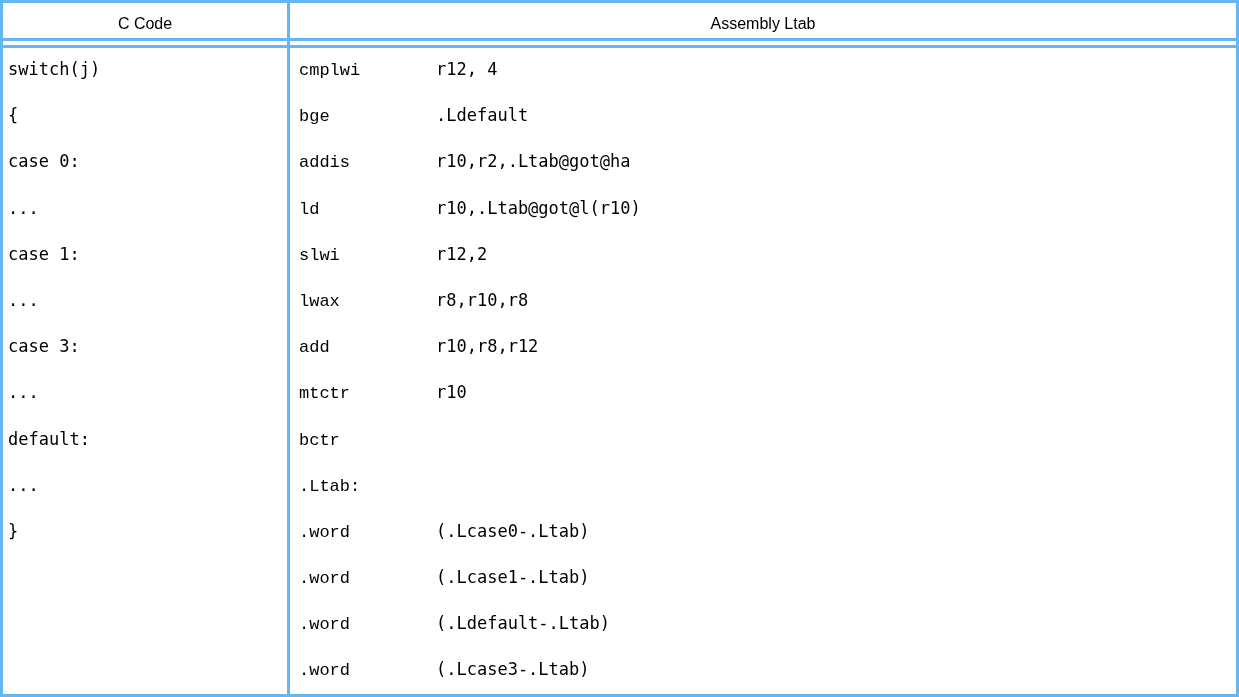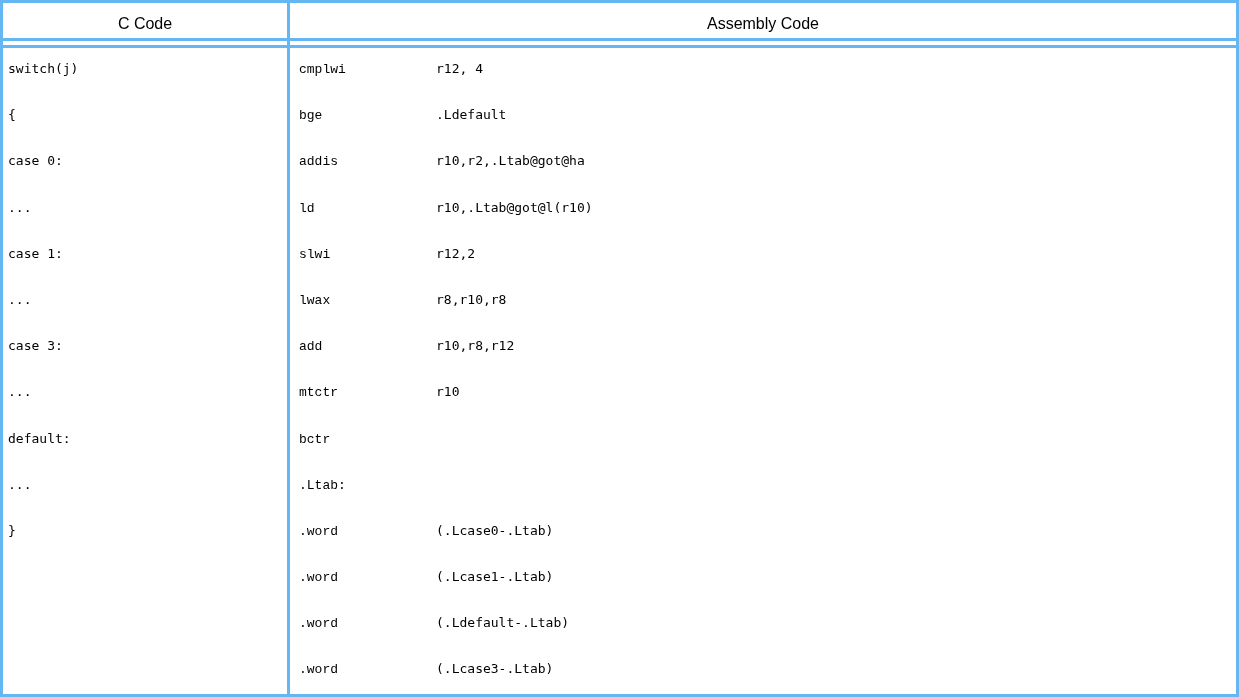--- a/index.html
+++ b/index.html
@@ -32,37 +32,37 @@
   .header-cell {
     position: absolute; top: 0; height: 40px;
     display: flex; align-items: center; justify-content: center;
     font-size: 16px; line-height: 35px;
   }
   .header-c   { left: 0;   width: 284px; }
   .header-asm { left: 287px; right: 0; }
   .code-col {
     position: absolute; top: 43px; bottom: 3px;
     font-family: "DejaVu Sans Mono", "Liberation Mono", monospace;
-    font-size: 13px;
+    font-size: 17px;
     line-height: 46.2px;
     white-space: pre;
     overflow: hidden;
   }
   .c-col   { left: 2px;   width: 280px; padding-left: 3px; }
   .asm-col { left: 290px; right: 0;     padding-left: 6px; }
   .code-line { height: 46.2px; }
   .mn { display: inline-block; width: 137px; font-family: Liberation Mono, monospace; }
 </style>
 </head>
 <body>
 
 <div class="table-frame">
   <div class="vline"></div>
   <div class="hline hline-1"></div>
   <div class="hline hline-2"></div>
 
   <div class="header-cell header-c">C Code</div>
 
-  <div class="header-cell header-asm">Assembly Code</div>
+  <div class="header-cell header-asm">Assembly Ltab</div>
 
   <div class="code-col c-col"><div class="code-line">switch(j)</div><div class="code-line">{</div><div class="code-line">case 0:</div><div class="code-line">...</div><div class="code-line">case 1:</div><div class="code-line">...</div><div class="code-line">case 3:</div><div class="code-line">...</div><div class="code-line">default:</div><div class="code-line">...</div><div class="code-line">}</div></div>
   <div class="code-col asm-col"><div class="code-line"><span class="mn">cmplwi</span><span class="op">r12, 4</span></div><div class="code-line"><span class="mn">bge</span><span class="op">.Ldefault</span></div><div class="code-line"><span class="mn">addis</span><span class="op">r10,r2,.Ltab@got@ha</span></div><div class="code-line"><span class="mn">ld</span><span class="op">r10,.Ltab@got@l(r10)</span></div><div class="code-line"><span class="mn">slwi</span><span class="op">r12,2</span></div><div class="code-line"><span class="mn">lwax</span><span class="op">r8,r10,r8</span></div><div class="code-line"><span class="mn">add</span><span class="op">r10,r8,r12</span></div><div class="code-line"><span class="mn">mtctr</span><span class="op">r10</span></div><div class="code-line"><span class="mn">bctr</span><span class="op"></span></div><div class="code-line"><span class="mn">.Ltab:</span><span class="op"></span></div><div class="code-line"><span class="mn">.word</span><span class="op">(.Lcase0-.Ltab)</span></div><div class="code-line"><span class="mn">.word</span><span class="op">(.Lcase1-.Ltab)</span></div><div class="code-line"><span class="mn">.word</span><span class="op">(.Ldefault-.Ltab)</span></div><div class="code-line"><span class="mn">.word</span><span class="op">(.Lcase3-.Ltab)</span></div></div>
 </div>
 
 </body></html>

